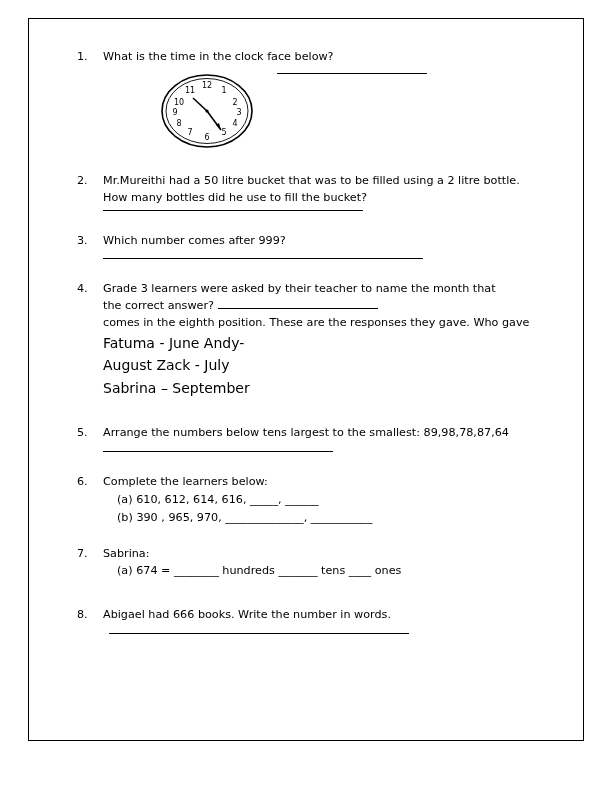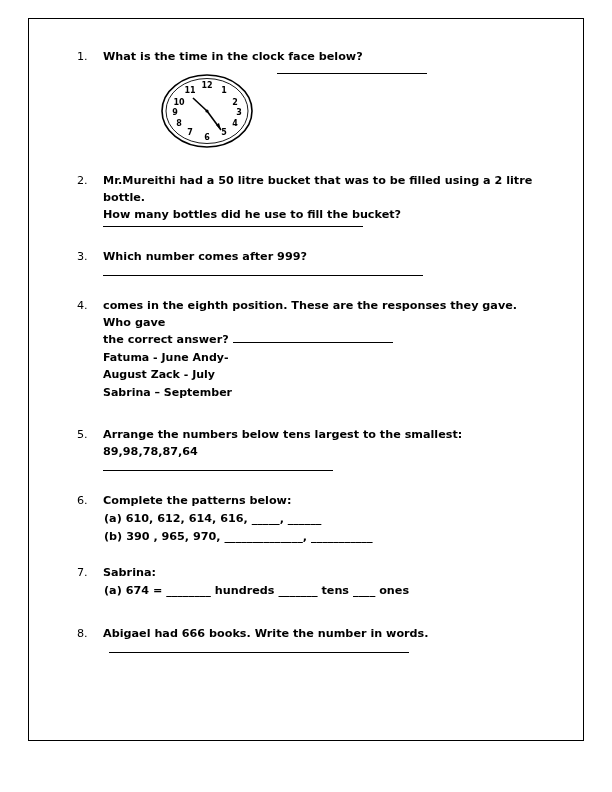--- a/index.html
+++ b/index.html
@@ -40,21 +40,20 @@
     font-size: 11.2px;
     line-height: 1.45;
   }
   .q-num {
     width: 26px;
     flex: 0 0 26px;
     font-size: 11.2px;
   }
   .q-body {
     flex: 1 1 auto;
-    font-weight: bold;
   }
   .q-text {
     font-size: 11.2px;
     line-height: 1.5;
   }
   .blank-line {
     display: inline-block;
     border-bottom: 1px solid #000;
     height: 0;
     vertical-align: baseline;
@@ -81,25 +80,25 @@
     margin-left: 22px;
     margin-bottom: 10px;
     width: 150px;
     border-bottom: 1px solid #000;
     height: 1px;
   }
 
   .sub-item {
     font-size: 11.2px;
     line-height: 1.65;
-    margin-left: 1px;
+    margin-left: 14px;
   }
 
   .names-line {
-    font-size: 11px;
+    font-size: 14px;
     line-height: 1.6;
     font-style: normal;
   }
 </style>
 </head>
 <body>
 
 <div class="page-frame">
   <div class="content">
 
@@ -157,25 +156,26 @@
         <div class="q-text">Which number comes after 999?</div>
         <div class="rule" style="width:320px;margin-top:8px;"></div>
       </div>
     </div>
 
     <div class="sp-3"></div>
 
     <div class="q">
       <div class="q-num">4.</div>
       <div class="q-body">
-        <div class="q-text">comes in the eighth position. These are the responses they gave. Who gave</div>
+        <div class="q-text">Grade 3 learners were asked by their teacher to name the month that</div>
         <div class="q-text">
           <span>the correct answer?</span>
           <span class="blank-line" style="width:160px;"></span>
         </div>
+        <div class="q-text">comes in the eighth position. These are the responses they gave. Who gave</div>
         <div class="names-line">Fatuma - June Andy-</div>
         <div class="names-line">August Zack - July</div>
         <div class="names-line">Sabrina – September</div>
       </div>
     </div>
 
     <div class="sp-4"></div>
 
     <div class="q">
       <div class="q-num">5.</div>
@@ -183,21 +183,21 @@
         <div class="q-text">Arrange the numbers below tens largest to the smallest: 89,98,78,87,64</div>
         <div class="rule" style="width:230px;margin-top:8px;"></div>
       </div>
     </div>
 
     <div class="sp-3"></div>
 
     <div class="q">
       <div class="q-num">6.</div>
       <div class="q-body">
-        <div class="q-text">Complete the patterns below:</div>
+        <div class="q-text">Complete the learners below:</div>
         <div class="sub-item">(a)  610, 612, 614, 616, _____, ______</div>
         <div class="sub-item">(b) 390 , 965, 970, ______________, ___________</div>
       </div>
     </div>
 
     <div class="sp-2"></div>
 
     <div class="q">
       <div class="q-num">7.</div>
       <div class="q-body">

